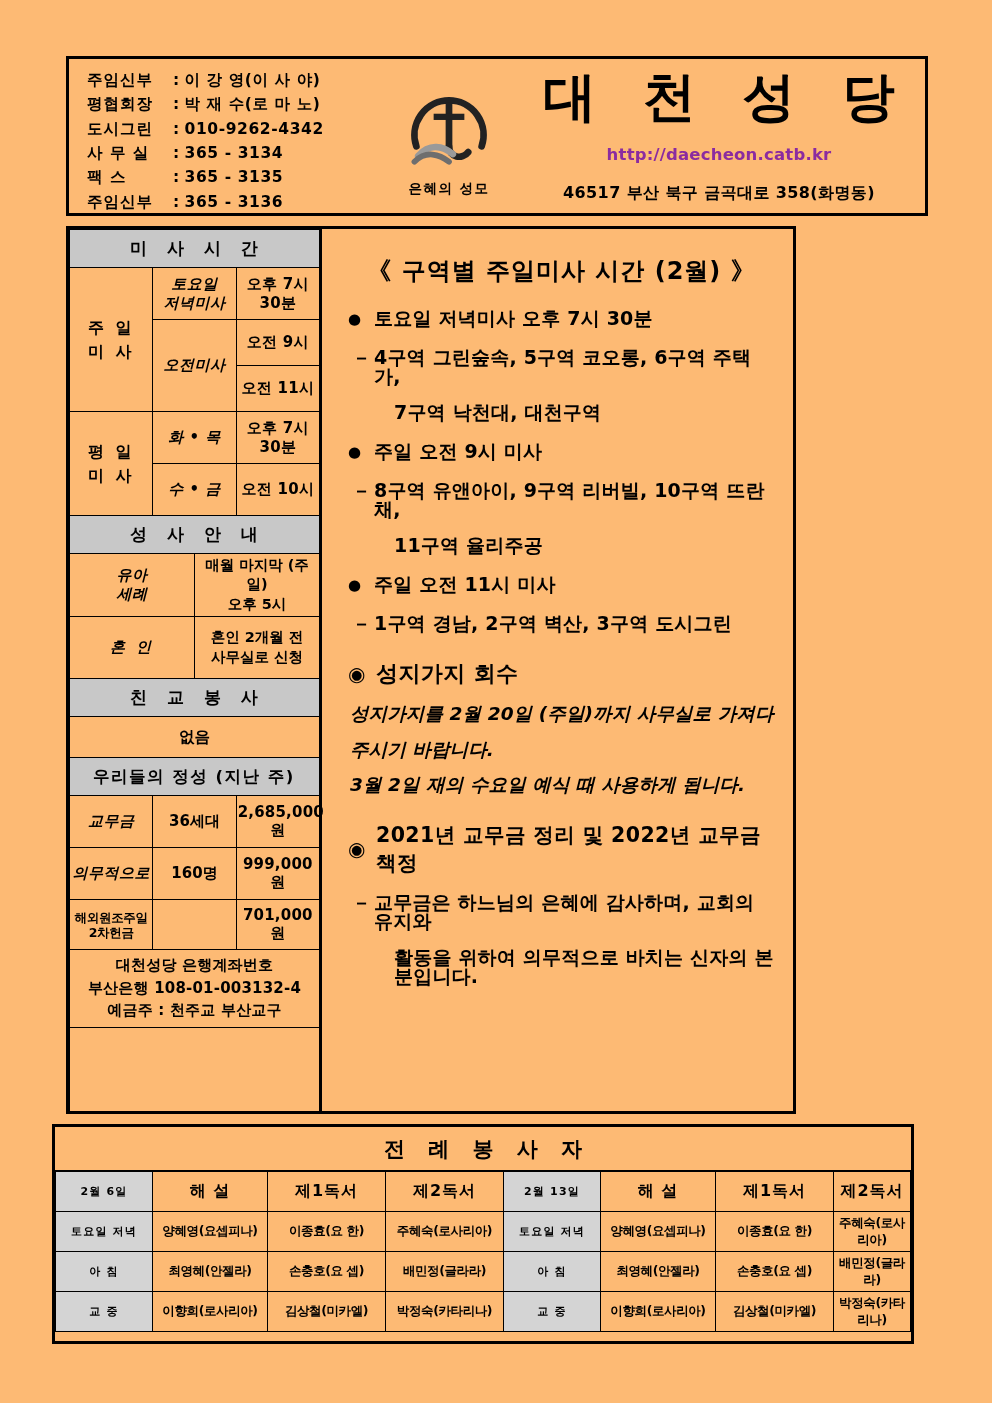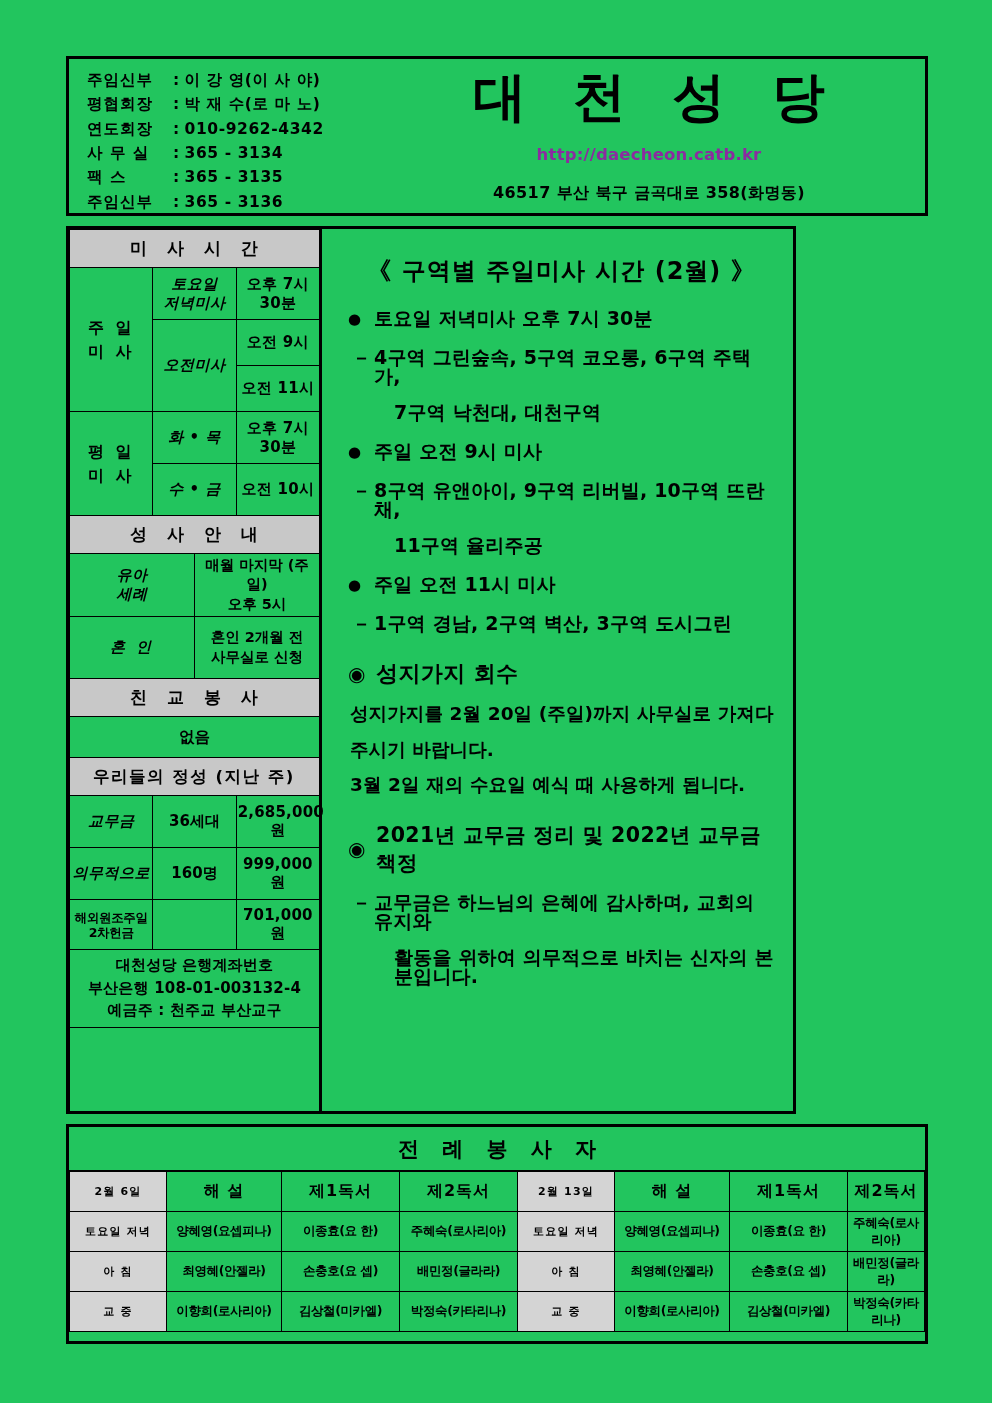--- a/index.html
+++ b/index.html
@@ -10,21 +10,21 @@
   body {
     width: 992px; height: 1403px;
     font-family: "DejaVu Sans", "Liberation Sans", sans-serif;
     color: #000;
     position: relative;
   }
   .page {
     position: absolute;
     left: 0; top: 0;
     width: 992px; height: 1403px;
-    background: #22c55e;
+    background: #fdba74;
   }
 
   
   .header {
     position: absolute;
     left: 66px; top: 56px;
     width: 862px; height: 160px;
     border: 3px solid #000;
     display: flex;
     align-items: stretch;
@@ -198,27 +198,28 @@
     margin: 26px 0 16px 0;
     letter-spacing: 0.4px;
   }
   .sec-head2 .mk { width: 28px; flex: none; font-size: 20px; }
   .para {
     font-size: 18.5px;
     font-weight: bold;
     line-height: 1.0;
     margin: 0 0 17px 2px;
     letter-spacing: 0.1px;
+    font-style: italic;
   }
   .sec-head2.small-head { font-size: 20.5px; }
 
   
   .bottom {
     position: absolute;
-    left: 66px; top: 1124px;
+    left: 52px; top: 1124px;
     width: 862px; height: 220px;
     border: 3px solid #000;
   }
   .bottom-title {
     text-align: center;
     font-size: 21px;
     font-weight: bold;
     letter-spacing: 8px;
     padding: 8px 0 7px 8px;
     border-bottom: 1.5px solid #000;
@@ -252,41 +253,52 @@
         <span class="contact-label">주임신부</span>
         <span class="contact-sep">:</span>
         <span class="contact-value">이 강 영(이 사 야)</span>
       </div>
       <div class="contact-row">
         <span class="contact-label">평협회장</span>
         <span class="contact-sep">:</span>
         <span class="contact-value">박 재 수(로 마 노)</span>
       </div>
       <div class="contact-row">
-        <span class="contact-label">연도회장</span>
+        <span class="contact-label">도시그린</span>
         <span class="contact-sep">:</span>
         <span class="contact-value">010-9262-4342</span>
       </div>
       <div class="contact-row">
         <span class="contact-label">사 무 실</span>
         <span class="contact-sep">:</span>
         <span class="contact-value">365 - 3134</span>
       </div>
       <div class="contact-row">
         <span class="contact-label">팩    스</span>
         <span class="contact-sep">:</span>
         <span class="contact-value">365 - 3135</span>
       </div>
       <div class="contact-row">
         <span class="contact-label">주임신부</span>
         <span class="contact-sep">:</span>
         <span class="contact-value">365 - 3136</span>
       </div>
     </div>
 
+    <div class="header-logo">
+      <svg class="logo-mark" viewBox="0 0 100 100">
+        <path d="M16 66 A36 36 0 1 1 84 66" fill="none" stroke="#222" stroke-width="7" stroke-linecap="round"></path>
+        <rect x="46.5" y="20" width="7" height="52" fill="#222"></rect>
+        <rect x="34" y="32" width="32" height="6.5" fill="#222"></rect>
+        <path d="M50 66 C50 78 64 80 70 72" fill="none" stroke="#222" stroke-width="7" stroke-linecap="round"></path>
+        <path d="M18 76 C30 62 44 66 54 74" fill="none" stroke="#9a9a9a" stroke-width="7" stroke-linecap="round"></path>
+        <path d="M14 82 C26 70 40 74 50 82" fill="none" stroke="#6e6e6e" stroke-width="6" stroke-linecap="round"></path>
+      </svg>
+      <div class="logo-caption">은혜의 성모</div>
+    </div>
 
     <div class="header-title-wrap">
       <div class="church-title">대 천 성 당</div>
       <div class="church-url">http://daecheon.catb.kr</div>
       <div class="church-addr">46517 부산 북구 금곡대로 358(화명동)</div>
     </div>
   </div>
 
   <div class="body-area">
 

